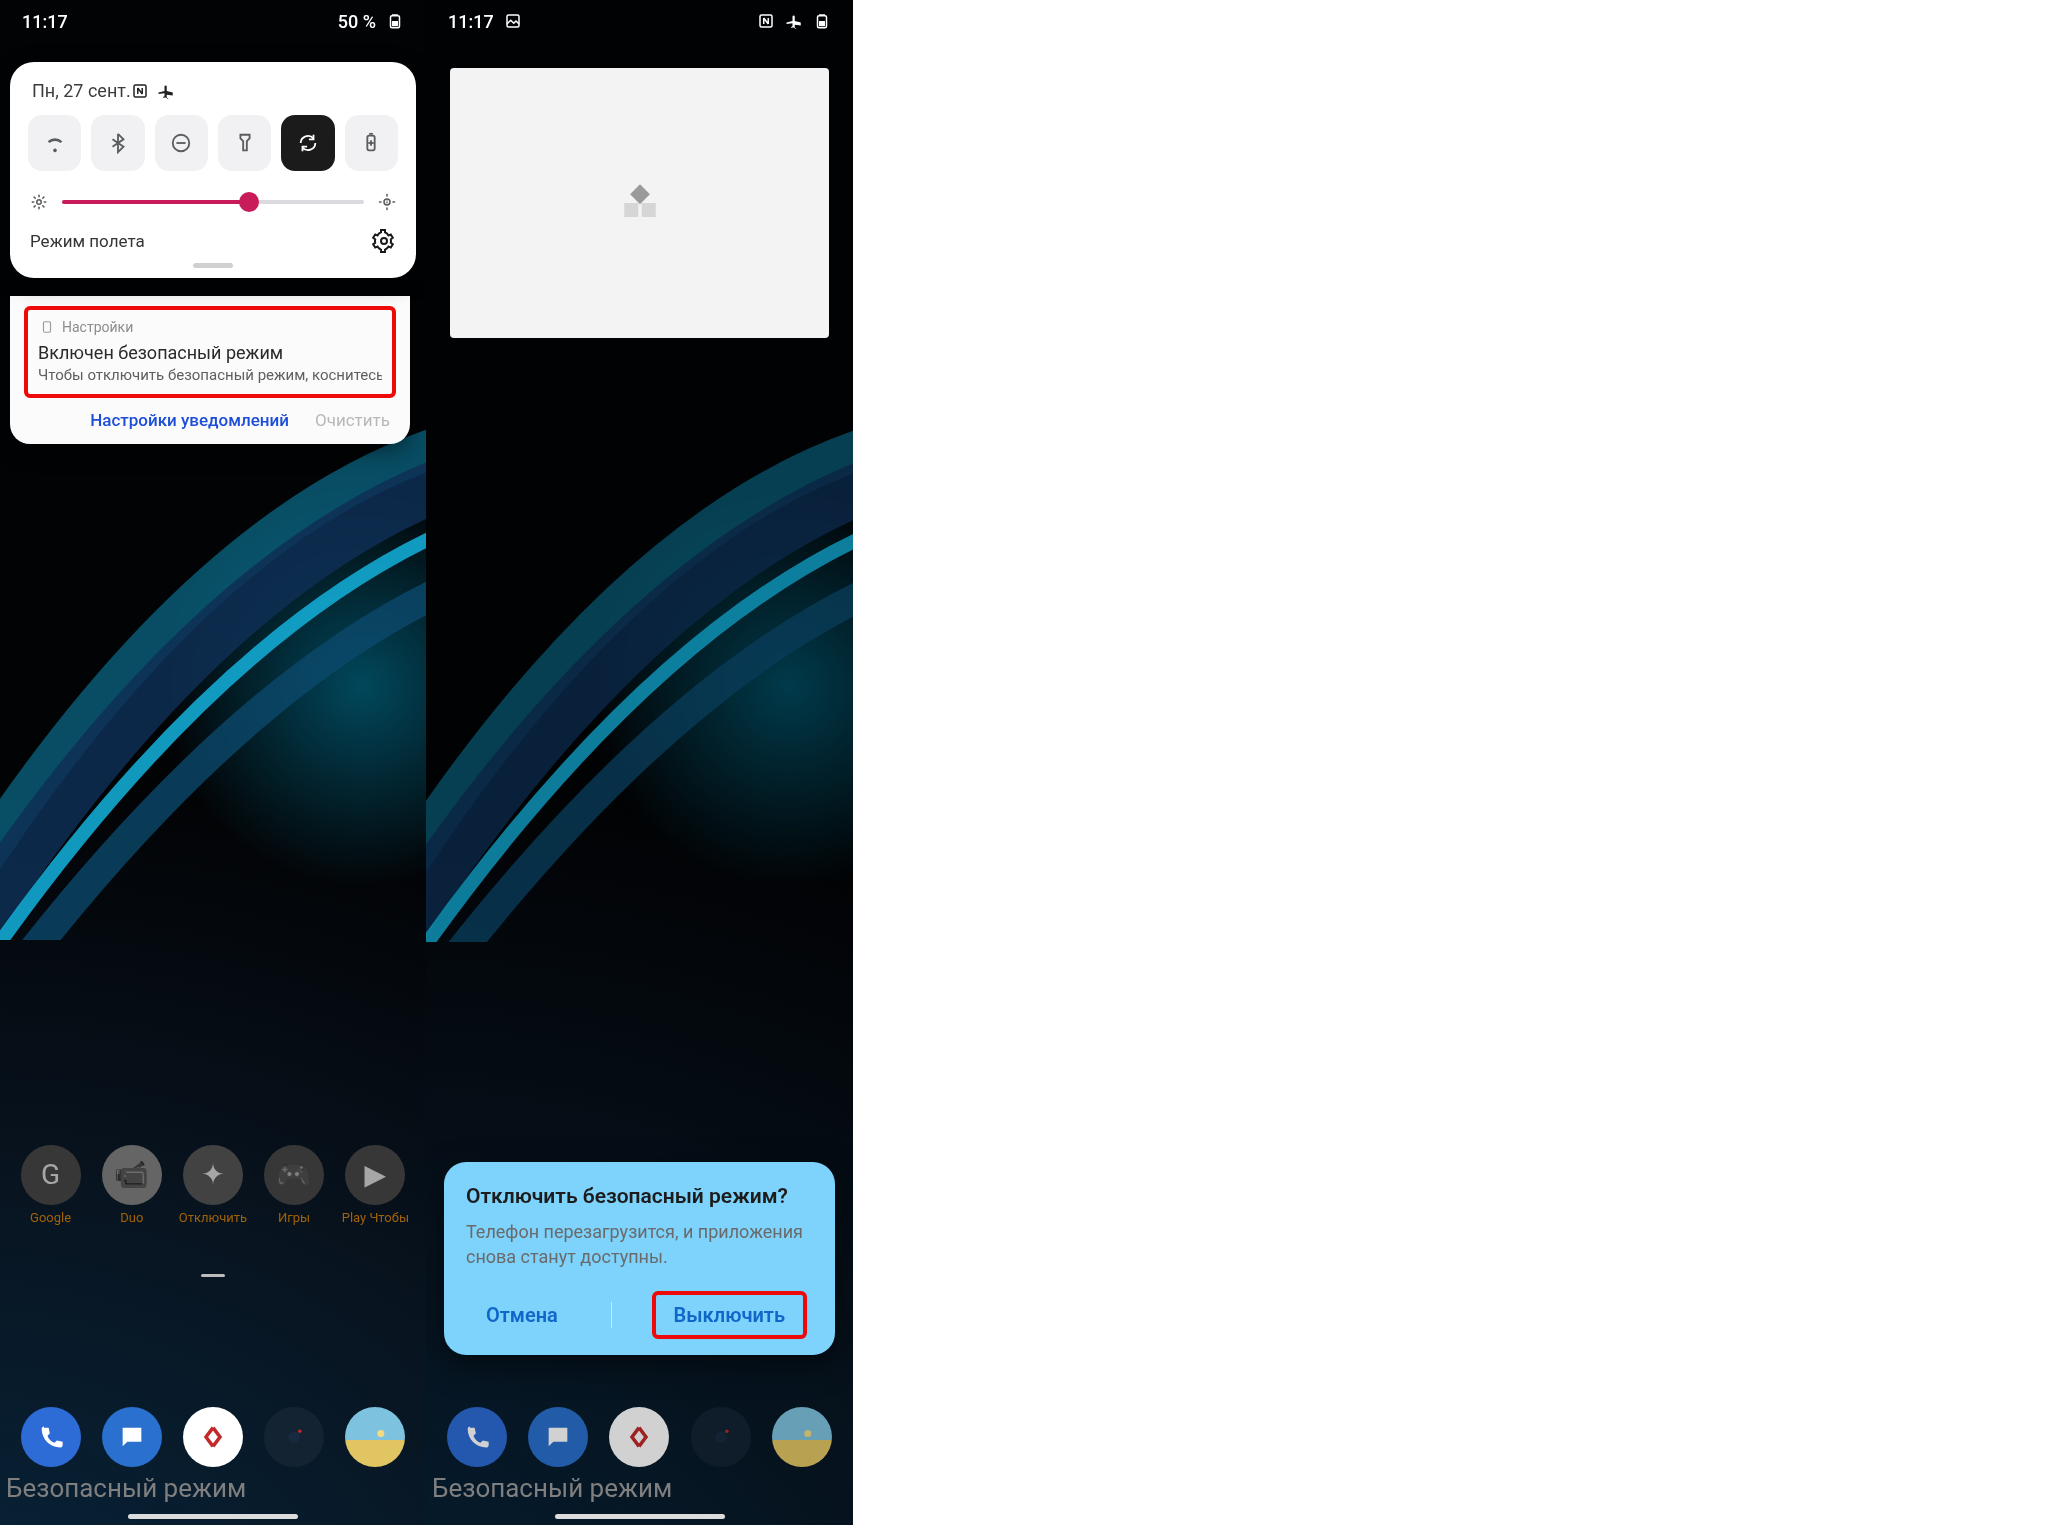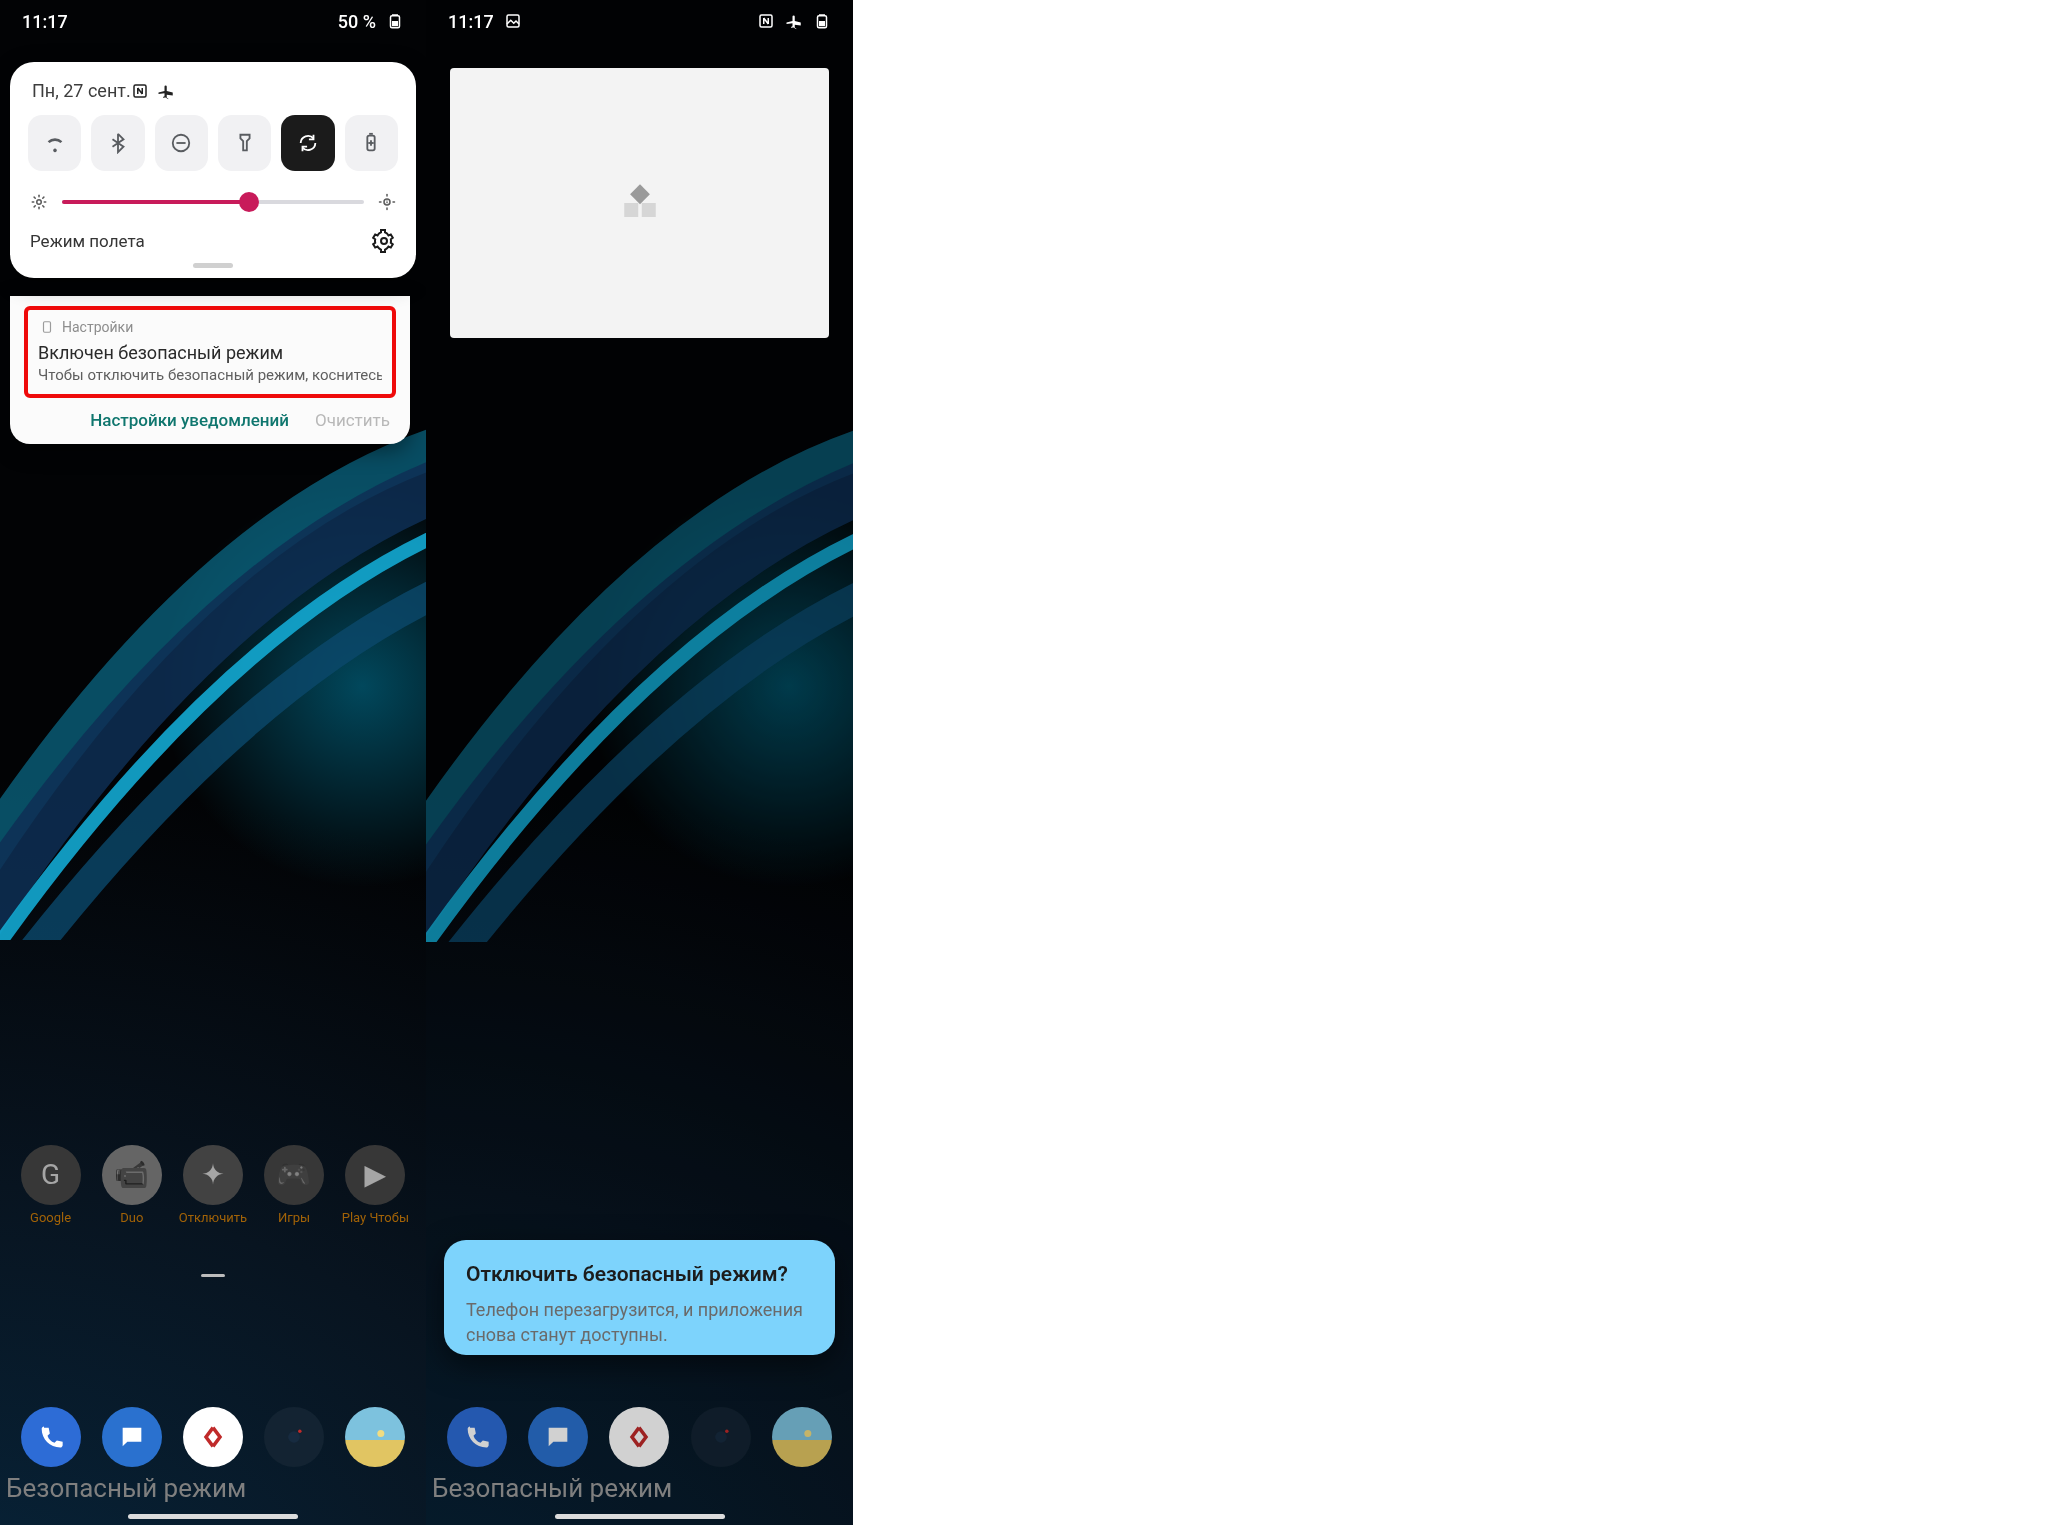--- a/index.html
+++ b/index.html
@@ -74,21 +74,21 @@
     position:absolute; top: 296px; left:10px; right:16px;
     background:#fbfbfb; border-radius: 0 0 20px 20px; padding: 10px 14px 10px;
     box-shadow: 0 6px 22px rgba(0,0,0,.45); z-index: 39;
   }
   .notif-body { border:4px solid #ef0a0a; border-radius:6px; padding:8px 10px 10px; }
   .notif-app { display:flex; align-items:center; gap:6px; font-size:14px; color:#8d8d8d; }
   .notif-app .sb-icon { color:#9b9b9b; }
   .notif-title { font-size:18px; color:#2a2a2a; margin-top:6px; }
   .notif-text { font-size:15px; color:#5f5f5f; margin-top:3px; white-space:nowrap; overflow:hidden; }
   .notif-actions { display:flex; justify-content:flex-end; gap:26px; padding:12px 6px 4px; font-size:17px; }
-  .notif-actions .primary { color:#0f766e; font-weight:500; }
+  .notif-actions .primary { color:#1d4ed8; font-weight:500; }
   .notif-actions .secondary { color:#b8b8b8; }
 
   
   .apps-row { position:absolute; left:0; right:0; display:flex; justify-content:space-around; padding:0 10px; z-index:30; }
   .apps-upper { bottom: 300px; }
   .apps-dock  { bottom: 58px; }
   .app { display:flex; flex-direction:column; align-items:center; gap:6px; width:72px; }
   .app .bubble { width:60px; height:60px; border-radius:50%; display:flex; align-items:center; justify-content:center; font-size:28px; color:#fff; filter: grayscale(20%); }
   .app .label { font-size:13px; color:#a16207; text-align:center; line-height:1.1; }
   .apps-upper .bubble { filter: grayscale(100%) brightness(.65); }
@@ -392,20 +392,25 @@
             <rect x="3" y="12" width="8" height="8" fill="#d6d6d6"></rect>
             <rect x="13" y="12" width="8" height="8" fill="#d6d6d6"></rect>
             <rect x="8" y="3" width="8" height="8" transform="rotate(45 12 7)" fill="#9a9a9a"></rect>
           </svg>
       </div>
     </div>
 
     <div class="dialog">
       <div class="dlg-title">Отключить безопасный режим?</div>
       <div class="dlg-body">Телефон перезагрузится, и приложения снова станут доступны.</div>
+      <div class="dlg-actions">
+        <span class="dlg-btn">Отмена</span>
+        <span class="dlg-sep"></span>
+        <span class="dlg-btn hl">Выключить</span>
+      </div>
     </div>
 
     <div class="apps-row apps-dock">
       <div class="app">
           <div class="bubble" style="background:#1f6df2">
             <svg class="ic-lg" viewBox="0 0 24 24" fill="#fff">
               <path d="M6 3c-1 0-2 1-2 2 0 9 7 16 16 16 1 0 2-1 2-2v-3l-5-1-2 2c-3-1-5-3-6-6l2-2-1-5H6z"></path>
             </svg>
           </div>
         </div>

